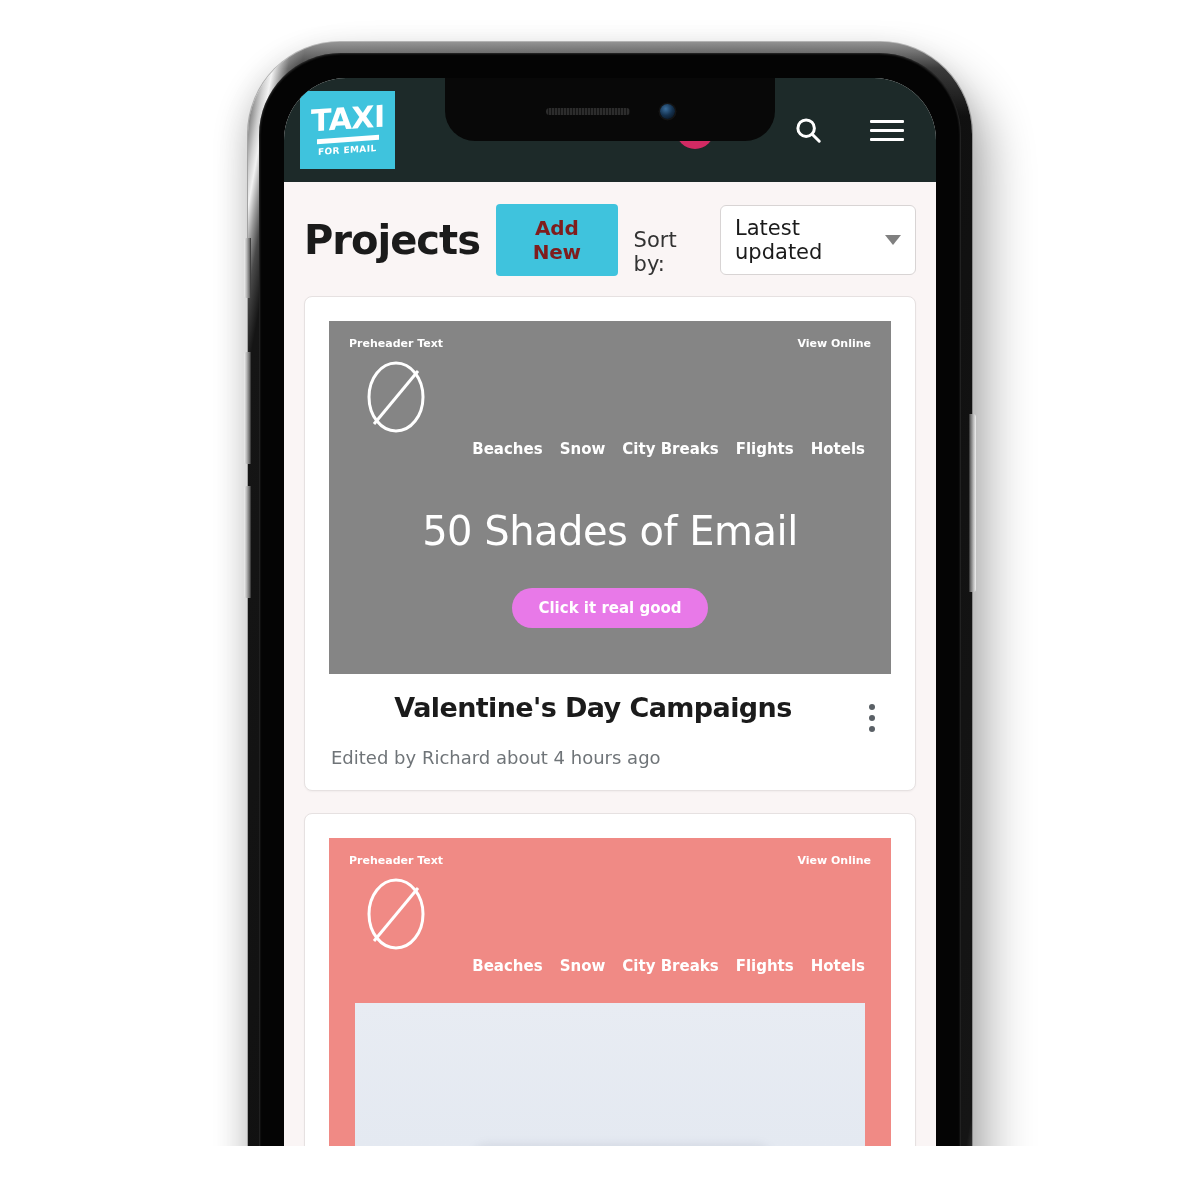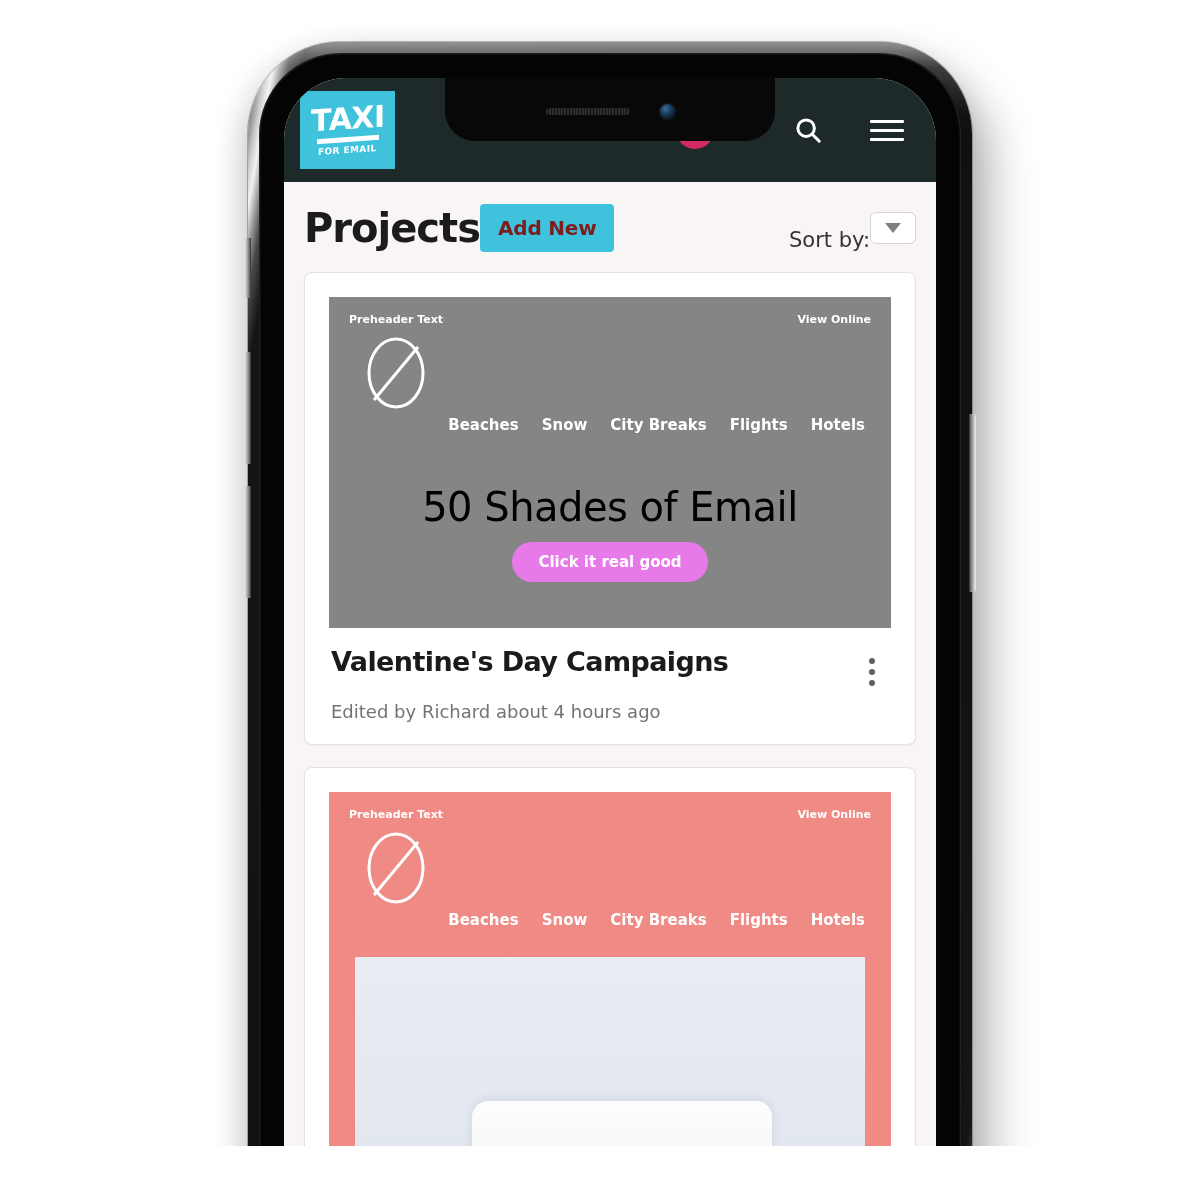--- a/index.html
+++ b/index.html
@@ -210,21 +210,21 @@
     position: relative;
     height: calc(100% - 104px);
     background: #faf5f5;
     overflow: hidden;
   }
 
   .toolbar {
     display: flex;
     align-items: center;
     padding: 22px 20px 20px 20px;
-    gap: 0;
+    gap: 16px;
   }
   .page-title {
     font-size: 40px;
     font-weight: 700;
     color: #1b1b1b;
     letter-spacing: -1px;
     font-family: "DejaVu Sans", sans-serif;
   }
   .add-new {
     background: #3fc3dd;
@@ -289,44 +289,44 @@
     font-weight: 600;
     font-family: "DejaVu Sans", sans-serif;
   }
   .mark {
     width: 62px; height: 78px;
     margin: 8px 0 0 36px;
   }
   .email-nav {
     display: flex;
     justify-content: flex-end;
-    gap: 23px;
+    gap: 17px;
     padding: 0 26px 18px 0;
     color: #ffffff;
     font-size: 15px;
     font-weight: 600;
     font-family: "DejaVu Sans", sans-serif;
   }
 
   
   .preview-gray { background: #858585; }
   .hero {
     text-align: center;
     padding: 32px 0 46px 0;
   }
   .hero-title {
-    color: #000000;
+    color: #ffffff;
     font-size: 40px;
     font-weight: 400;
     letter-spacing: -0.5px;
     font-family: "DejaVu Sans", sans-serif;
   }
   .hero-cta {
     display: inline-block;
-    margin-top: 12px;
+    margin-top: 34px;
     background: #e879e8;
     color: #ffffff;
     border: none;
     border-radius: 22px;
     padding: 11px 26px;
     font-size: 15px;
     font-weight: 600;
     cursor: pointer;
     font-family: "DejaVu Sans", sans-serif;
   }
@@ -376,20 +376,21 @@
     align-items: flex-start;
     padding: 18px 2px 22px 2px;
   }
   .meta-text { flex: 1; }
   .card-title {
     font-size: 27px;
     font-weight: 700;
     color: #1b1b1b;
     letter-spacing: -0.6px;
     font-family: "DejaVu Sans", sans-serif;
+    text-align: center;
   }
   .card-sub {
     margin-top: 24px;
     font-size: 18px;
     color: #6f7478;
     font-family: "DejaVu Sans", sans-serif;
   }
   .kebab {
     width: 34px;
     display: flex;
@@ -469,20 +470,21 @@
           </div>
         </div>
 
         <div class="page">
 
           <div class="toolbar">
             <div class="page-title">Projects</div>
             <button class="add-new">Add New</button>
             <div class="sort-label">Sort by:</div>
             <div class="sort-select">
+              <span>Latest updated</span>
               <span class="caret"></span>
             </div>
           </div>
 
           <div class="cards">
 
             <div class="card">
 
               <div class="preview preview-gray">
                 <div class="preview-head">

